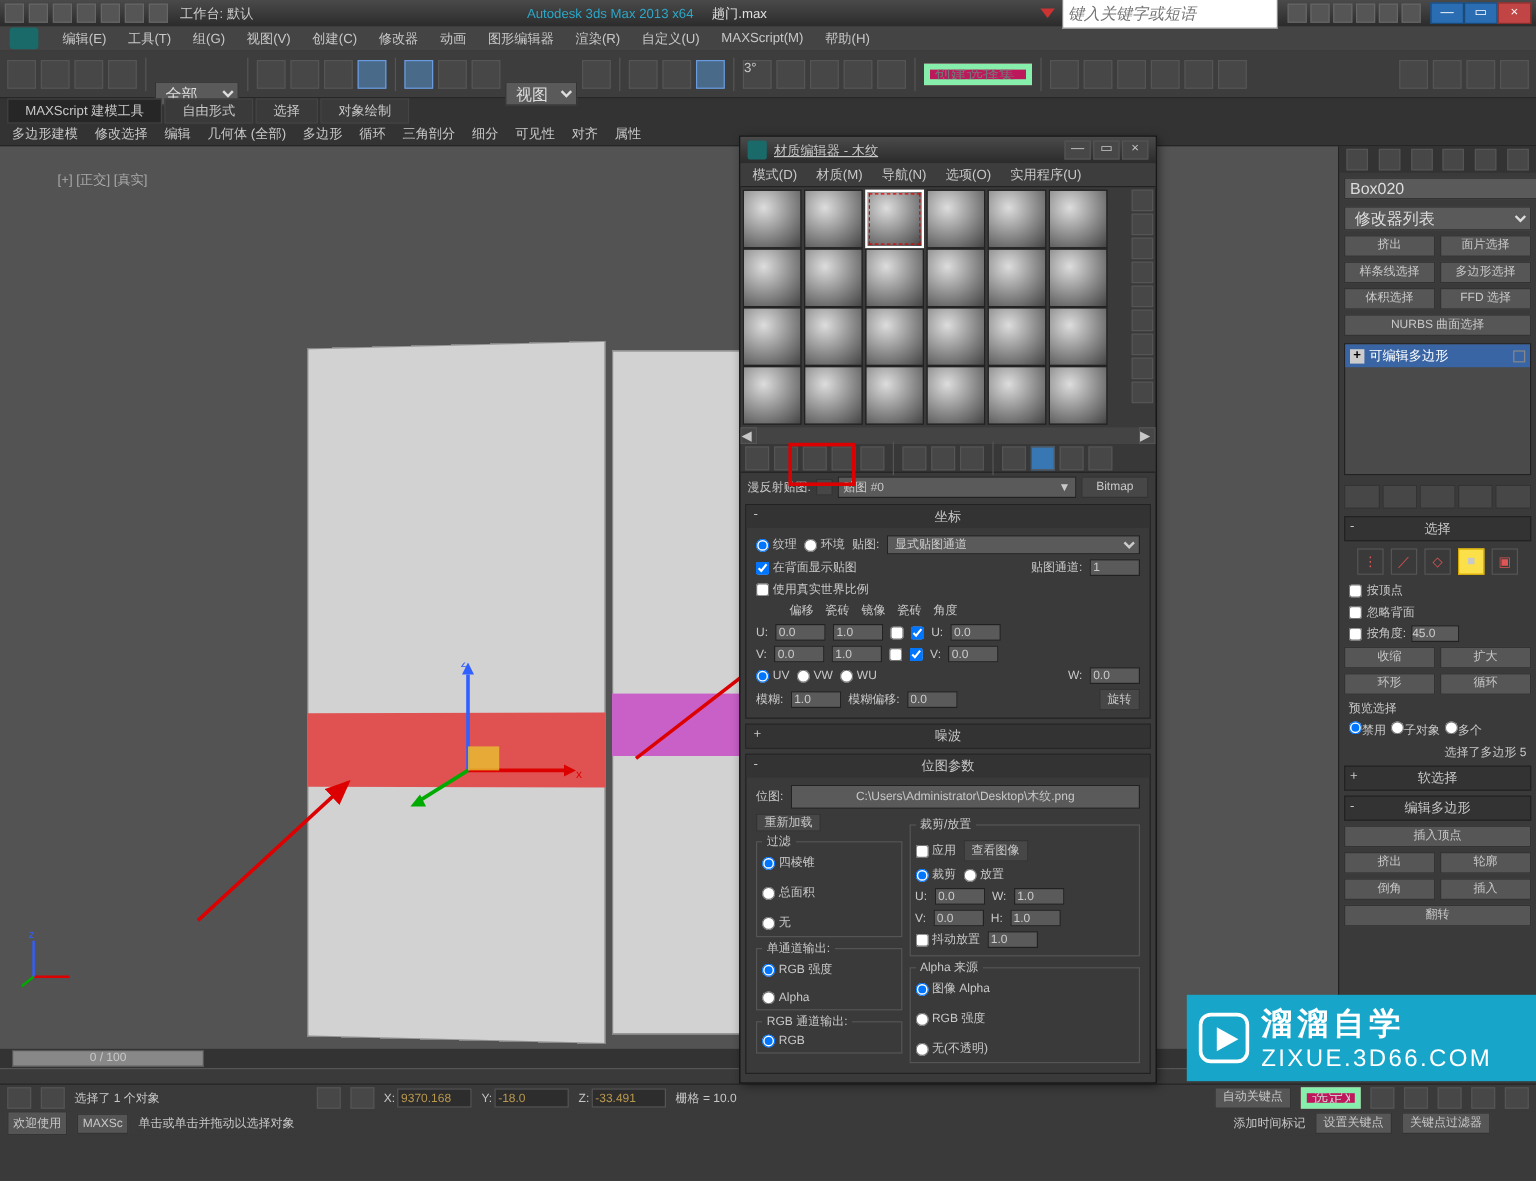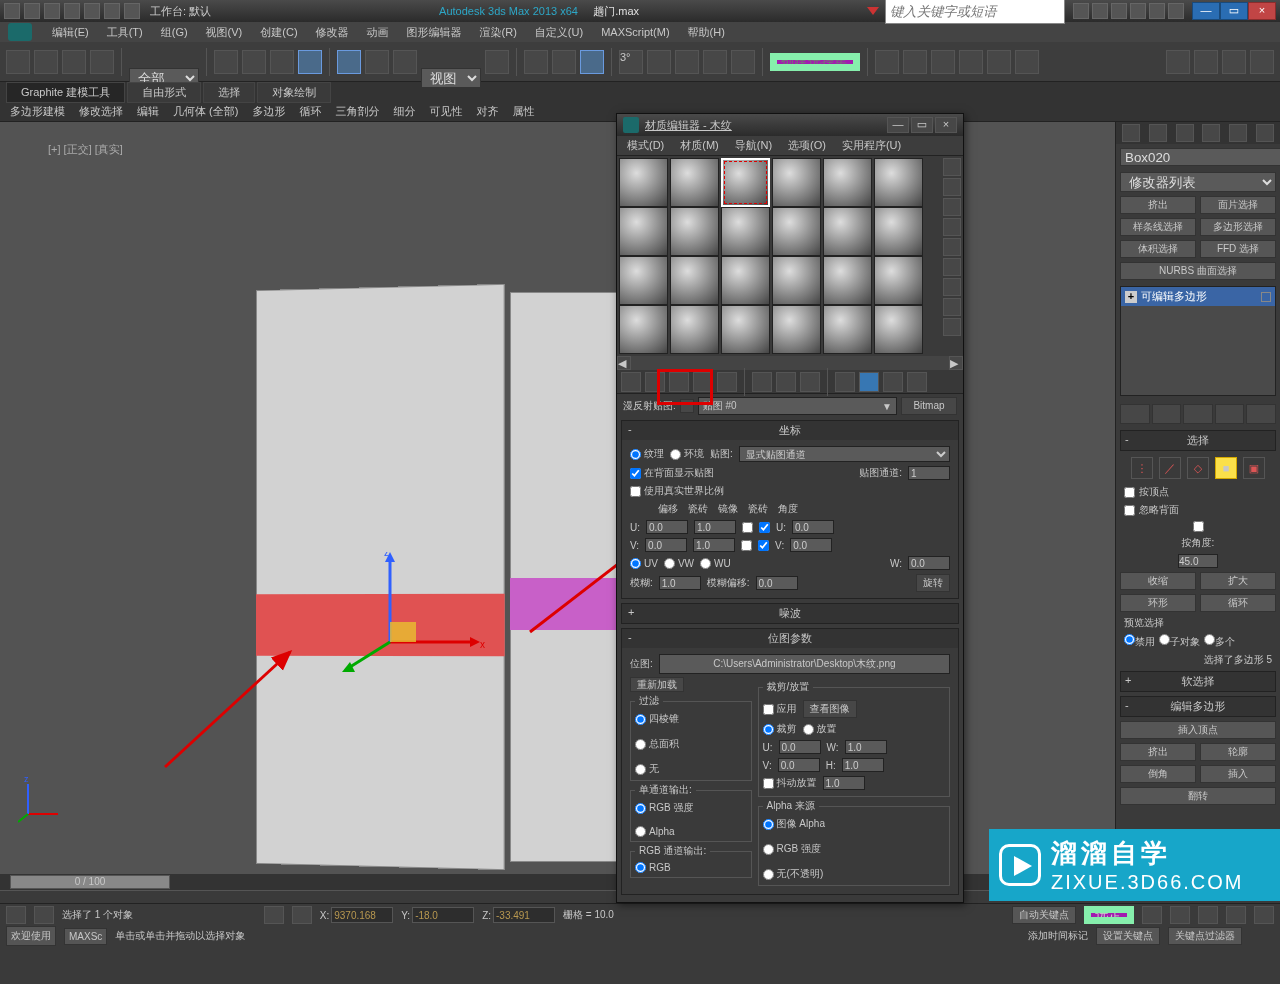--- a/index.html
+++ b/index.html
@@ -16,21 +16,21 @@
 .titlebar .winbtns span { width: 28px; height: 18px; background: #2a6db3; border: 1px solid #1a4a7a; text-align: center; color: #fff; line-height: 14px; }
 .titlebar .winbtns .close { background: #c14545; border-color: #8a2d2d; }
 .menubar { height: 20px; background: #444; display: flex; align-items: center; padding: 0 8px; gap: 2px; }
 .menubar .appicon { width: 24px; height: 18px; background: #1b6a6a; border-radius: 3px; margin-right: 10px; }
 .menubar span { padding: 2px 8px; }
 .toolbar { height: 40px; background: #3d3d3d; border-bottom: 1px solid #222; display: flex; align-items: center; padding: 0 6px; gap: 4px; }
 .tsep { width: 1px; height: 28px; background: #555; margin: 0 3px; }
 .tbtn { width: 24px; height: 24px; background: #474747; border: 1px solid #555; }
 .tbtn.active { background: #4a6a8a; border-color: #6a9adf; }
 .tsel { height: 20px; background: #5a5a5a; border: 1px solid #333; color: #ddd; padding: 0 4px; margin-top: 33px; }
-.tfield { height: 18px; background: #a21caf; border: 7px solid #86efac; color: #ccc; padding: 0 4px; width: 90px; }
+.tfield { height: 18px; background: #be185d; border: 5px solid #86efac; color: #ccc; padding: 0 4px; width: 90px; }
 .ribbon-tabs { height: 20px; background: #333; display: flex; align-items: center; padding: 0 6px; gap: 2px; }
 .ribbon-tabs span { padding: 2px 14px; border: 1px solid #444; background: #3a3a3a; }
 .ribbon-tabs span.active { background: #262626; }
 .ribbon-sub { height: 20px; background: #333; display: flex; align-items: center; padding: 0 4px; gap: 2px; border-bottom: 1px solid #222; }
 .ribbon-sub span { padding: 20px 6px; }
 .mainrow { display: flex; height: 752px; }
 .viewport { flex: 1; background: #535353; position: relative; overflow: hidden; }
 .vp-label { position: absolute; top: 20px; left: 8px; color: #aaa; padding-left: 40px; }
 .door { position: absolute; background: #d2d2d2; border: 1px solid #888; }
 .door1 { left: 254px; top: 165px; width: 250px; height: 580px; transform: perspective(1200px) rotateY(-6deg); }
@@ -52,21 +52,21 @@
 .rp-list .item { background: #3a65a5; color: #fff; padding: 2px 4px; display: flex; align-items: center; gap: 4px; }
 .rp-list .item .pm { width: 12px; height: 12px; background: #ccc; color: #000; text-align: center; line-height: 10px; font-weight: bold; }
 .rp-ctrls { margin: 4px; height: 20px; display: flex; gap: 2px; }
 .rp-ctrls span { flex: 1; background: #474747; border: 1px solid #333; }
 .rp-hdr { background: #333; border: 1px solid #222; padding: 2px; margin: 2px 4px; text-align: center; position: relative; }
 .rp-hdr .pm { position: absolute; left: 4px; }
 .subobj { display: flex; justify-content: center; gap: 6px; padding: 4px; }
 .subobj span { width: 22px; height: 22px; border: 1px solid #555; display: flex; align-items: center; justify-content: center; }
 .subobj .poly { background: #fbe04a; border-color: #d4a800; }
 .rp-chk { padding: 2px 8px; display: flex; align-items: center; gap: 4px; font-size: 10px; }
-.rp-spin { display: flex; align-items: center; gap: 4px; padding: 2px 8px; font-size: 10px; flex-direction: column; }
+.rp-spin { display: flex; align-items: center; gap: 4px; padding: 2px 8px; font-size: 10px; }
 .rp-spin input { width: 40px; height: 14px; background: #5a5a5a; border: 1px solid #222; color: #ccc; font-size: 10px; }
 .rp-text { text-align: right; padding: 2px 8px; font-size: 10px; }
 .timeline { height: 16px; background: #333; display: flex; align-items: center; }
 .timeline .slider { width: 160px; height: 14px; background: #888; border: 1px solid #555; margin-left: 10px; text-align: center; font-size: 10px; line-height: 12px; }
 .timetrack { height: 14px; background: #3a3a3a; border-top: 1px solid #555; border-bottom: 1px solid #222; }
 .status1 { height: 22px; background: #3a3a3a; display: flex; align-items: center; padding: 0 6px; gap: 8px; font-size: 10px; }
 .status1 .coord { display: flex; align-items: center; gap: 2px; }
 .status1 .coord input { width: 62px; height: 16px; background: #2d2d2d; border: 1px solid #555; color: #b89850; font-size: 10px; padding: 0 2px; }
 .status1 .abtn { width: 20px; height: 18px; background: #474747; border: 1px solid #555; }
 .status2 { height: 20px; background: #3a3a3a; display: flex; align-items: center; padding: 0 6px; gap: 8px; font-size: 10px; }
@@ -207,21 +207,21 @@
   <div class="tbtn"></div>
   <div class="tbtn"></div>
   <div style="flex:1"></div>
   <div class="tbtn"></div>
   <div class="tbtn"></div>
   <div class="tbtn"></div>
   <div class="tbtn"></div>
 </div>
 
 <div class="ribbon-tabs">
-  <span class="active">Graphite 建模工具</span>
+  <span class="active">MAXScript 建模工具</span>
   <span>自由形式</span>
   <span>选择</span>
   <span>对象绘制</span>
 </div>
 <div class="ribbon-sub">
   <span>多边形建模</span>
   <span>修改选择</span>
   <span>编辑</span>
   <span>几何体 (全部)</span>
   <span>多边形</span>

